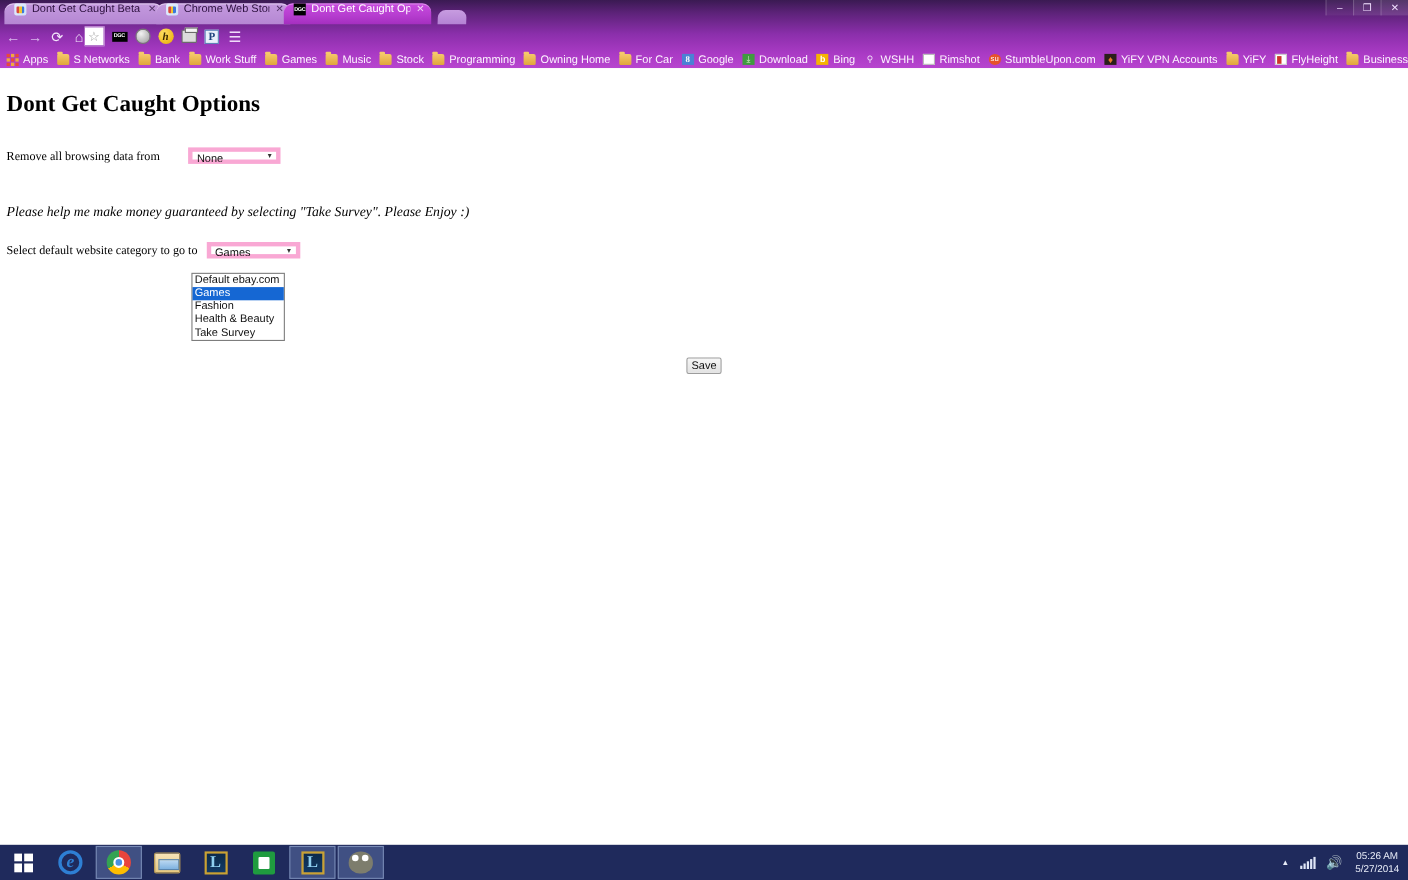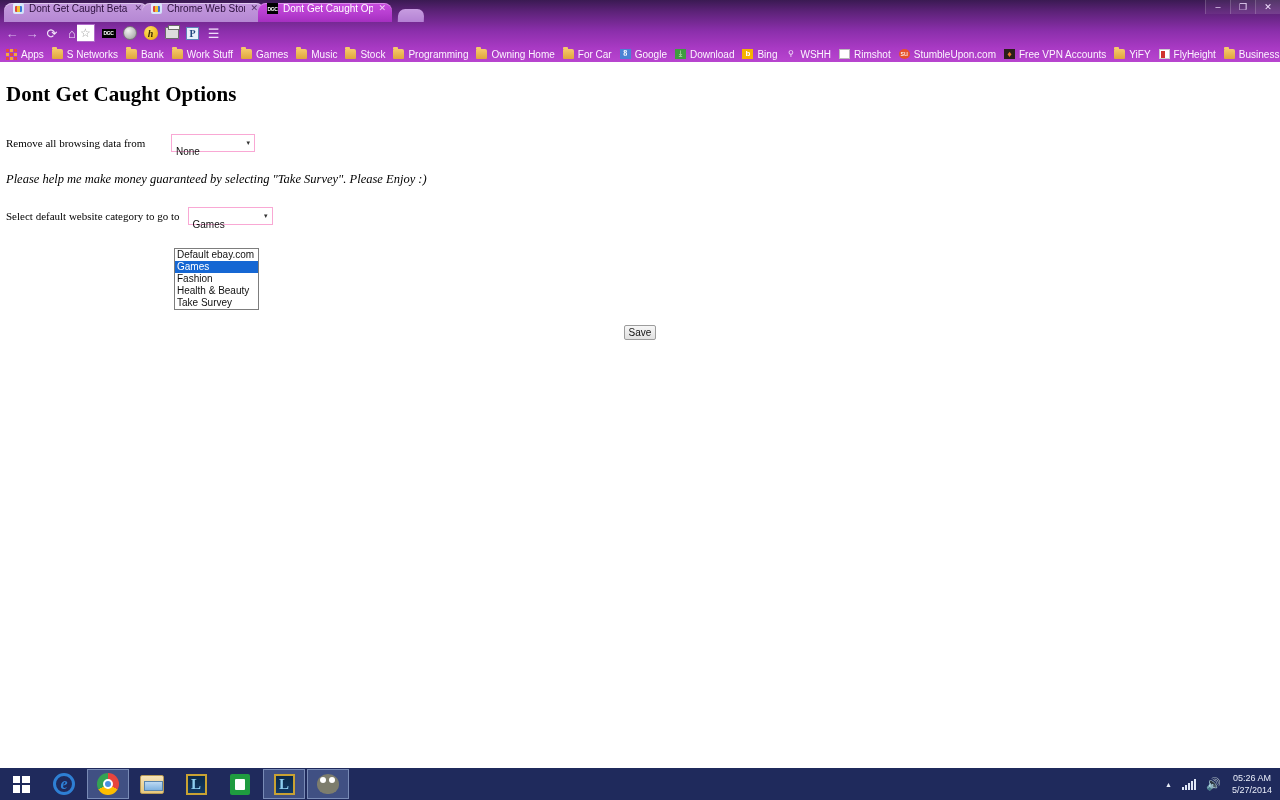--- a/index.html
+++ b/index.html
@@ -241,34 +241,34 @@
   }
   .form-row {
     display: flex; align-items: center;
     margin-left: 6px;
   }
   #row-remove { margin-top: 27px; }
   .row-label { font-size: 11px; }
   #label-remove { width: 165px; }
   #note-line {
     font-style: italic; font-size: 12.5px;
-    margin: 20px 0 0 6px;
+    margin: 36px 0 0 6px;
   }
   #row-category { margin-top: 20px; }
   #label-category { margin-right: 8px; }
 
   
   .sel {
     position: relative;
     height: 15px;
-    border: 1px solid #f9a8d4;
+    border: 4px solid #f9a8d4;
     background: #ffffff;
     display: flex; align-items: center;
     font-size: 10px; color: #111;
-    padding: 16px 0 0 4px;
+    padding: 6px 0 0 4px;
     font-family: "Liberation Sans", sans-serif;
   }
   #select-remove { width: 84px; }
   #select-category { width: 85px; }
   .sel-arrow {
     position: absolute; right: 4px; top: 50%; transform: translateY(-50%);
     font-size: 7px; color: #333;
   }
   #dropdown-list {
     position: absolute;
@@ -523,21 +523,21 @@
       <div class="bm">
         <span class="bm-ico ico-doc"></span>
         <span>Rimshot</span>
       </div>
       <div class="bm">
         <span class="bm-ico ico-su">su</span>
         <span>StumbleUpon.com</span>
       </div>
       <div class="bm">
         <span class="bm-ico ico-vpn">♦</span>
-        <span>Free VPN Accounts</span>
+        <span>YiFY VPN Accounts</span>
       </div>
       <div class="bm">
         <span class="bm-ico ico-folder"></span>
         <span>YiFY</span>
       </div>
       <div class="bm">
         <span class="bm-ico ico-fly"></span>
         <span>FlyHeight</span>
       </div>
       <div class="bm">

